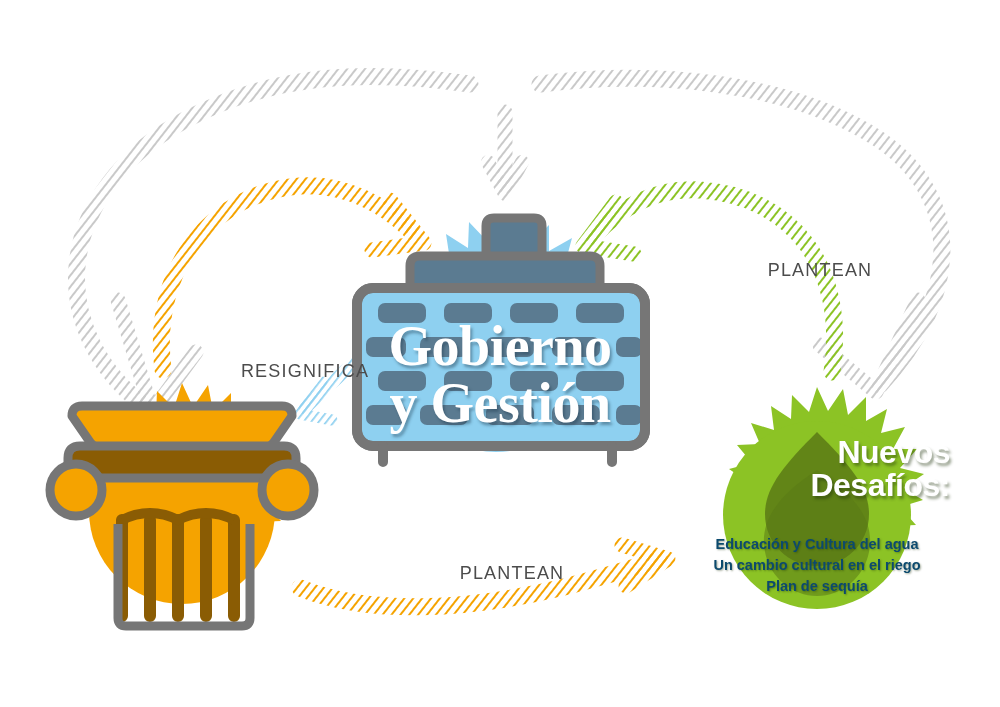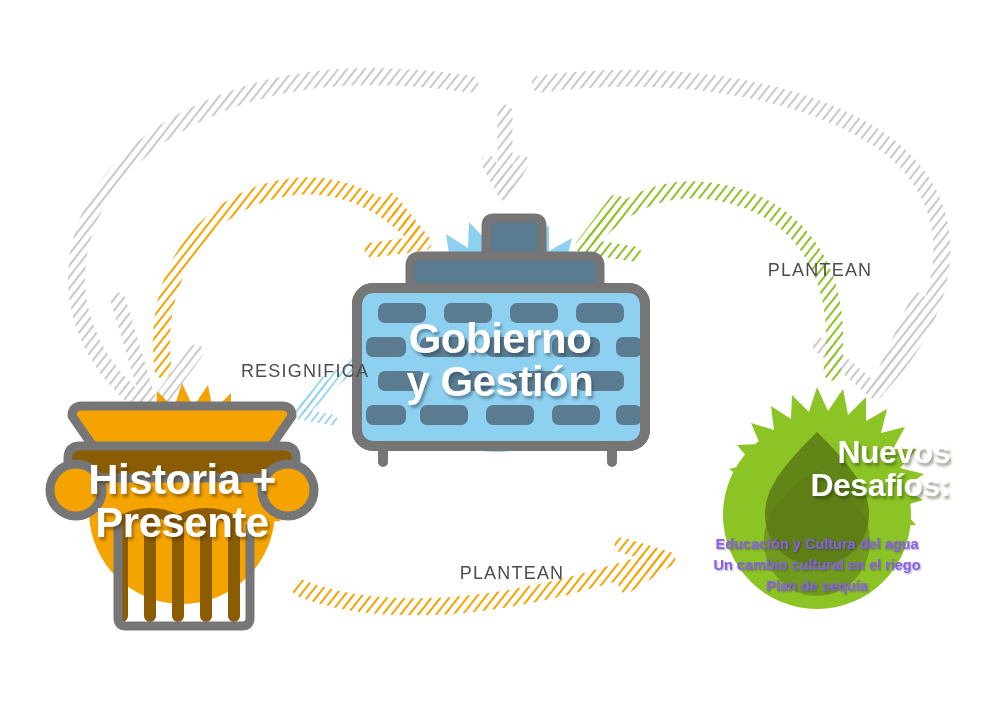--- a/index.html
+++ b/index.html
@@ -48,31 +48,32 @@
     text-shadow:2px 3px 3px rgba(60,40,10,.45);
     letter-spacing:-0.5px;
     white-space:pre-line;
     line-height:1.02;
     pointer-events:none;
   }
   #orange-title{
     top:459px;left:48px;width:268px;font-size:42px;
   }
   #center-title{
-    top:318px;left:350px;width:300px;font-size:42px;
+    top:318px;left:350px;width:300px;font-size:56px;
     text-shadow:2px 3px 3px rgba(30,60,80,.45);
+    font-family:Liberation Serif, serif;
   }
   #green-title{
     top:436px;left:684px;width:266px;font-size:32px;
     text-shadow:2px 3px 3px rgba(30,50,10,.45);
     text-align:right;
   }
   #green-sub{
     position:absolute;top:534px;left:684px;width:266px;
-    text-align:center;color:#8b5cf6;
+    text-align:center;color:#0c4a6e;
     font-family:"Liberation Sans", sans-serif;
     font-weight:bold;font-size:14.5px;line-height:1.45;
     white-space:pre-line;
     text-shadow:1px 1px 2px rgba(30,50,10,.4);
     pointer-events:none;
   }
 </style>
 </head>
 <body>
 
@@ -239,22 +240,20 @@
   </svg>
 
 
 
   <div class="conn-label" id="label-requieren">PLANTEAN</div>
 
   <div class="conn-label" id="label-plantean">PLANTEAN</div>
 
   <div class="conn-label" id="label-resignifica">RESIGNIFICA</div>
 
-  <div class="node-title" id="orange-title">Historia +
-Presente</div>
 
   <div class="node-title" id="center-title">Gobierno
 y Gestión</div>
 
   <div class="node-title" id="green-title">Nuevos
 Desafíos:</div>
 
   <div id="green-sub">Educación y Cultura del agua
 Un cambio cultural en el riego
 Plan de sequía</div>

